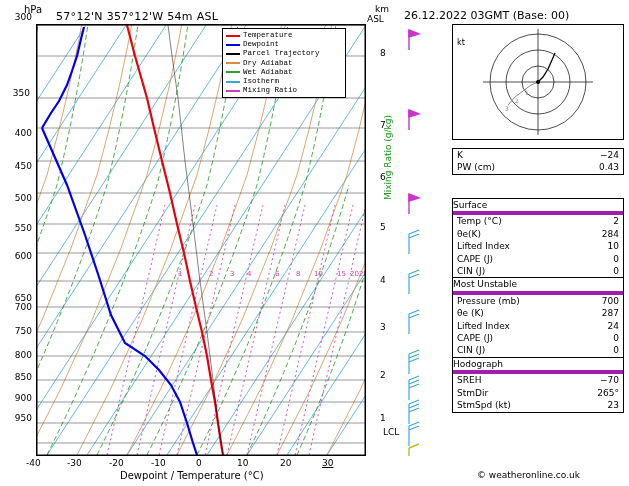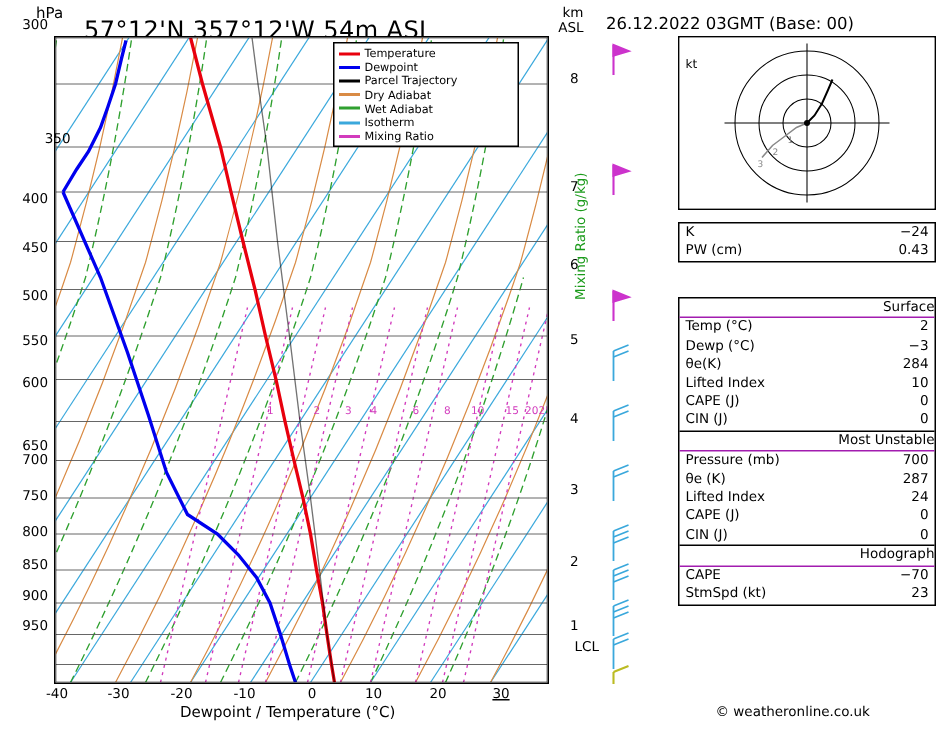--- a/index.html
+++ b/index.html
@@ -10,58 +10,59 @@
     font-family:"DejaVu Sans", sans-serif;
     font-size:9px;
     color:#000;
     position:relative;
     overflow:hidden;
   }
   .abs { position:absolute; }
 
   
   #hdr-hpa { left:24px; top:4px; font-size:10px; }
-  #hdr-station { left:56px; top:10px; font-size:16px; letter-spacing:0.3px; }
+  #hdr-station { left:56px; top:10px; font-size:11px; letter-spacing:0.3px; }
   #hdr-km { left:367px; top:4px; font-size:9px; text-align:right; width:22px; }
-  #hdr-asl { left:367px; top:14px; font-size:9px; text-align:right; width:22px; }
+  #hdr-asl { left:367px; top:14px; font-size:9px; text-align:left; width:22px; }
   #hdr-date { left:404px; top:9px; font-size:11px; }
 
   
   #plot {
     left:36px; top:24px; width:330px; height:432px;
     border:1px solid #000;
     background:#fff;
     overflow:hidden;
   }
   #plot svg { display:block; }
 
   
   .plabel { text-align:right; width:30px; font-size:9px; }
   
   .kmlabel { left:380px; font-size:9px; }
 
   
-  .xlabel { font-size:9px; text-align:center; width:24px; }
+  .xlabel { font-size:9px; text-align:left; width:24px; }
   #xaxis-title { left:120px; top:470px; font-size:10px; }
 
   
   #mr-title {
     left:383px; top:200px;
     font-size:9px; color:#1a9a1a;
     transform:rotate(-90deg); transform-origin:left top;
     white-space:nowrap;
   }
 
   
   #legend {
     left:222px; top:28px; width:124px;
     border:1px solid #000; background:#fff;
     padding:2px 3px;
     font-size:7.5px;
     line-height:9.2px;
+    font-family:Liberation Mono, monospace;
   }
   #legend div { display:flex; align-items:center; }
   #legend .sw { width:14px; height:2px; margin-right:3px; flex:0 0 14px; }
 
   
   #hodo {
     left:452px; top:24px; width:172px; height:116px;
     border:1px solid #000; background:#fff;
   }
   #hodo-kt { left:457px; top:26px; font-size:8px;margin-top:12px; }
@@ -69,21 +70,21 @@
   
   .panel {
     border:1px solid #000; background:#fff;
     font-size:9px;
   }
   #tbl-top { left:452px; top:148px; width:172px; }
   #tbl-main { left:452px; top:198px; width:172px; }
   .row { display:flex; justify-content:space-between; padding:0 4px; line-height:12.4px; }
   .row .k { white-space:nowrap; }
   .row .v { white-space:nowrap; }
-  .sect { text-align:right; line-height:12.4px; border-top:1px solid #000; border-bottom:1px solid #a21caf; }
+  .sect { text-align:left; line-height:12.4px; border-top:1px solid #000; border-bottom:4px solid #a21caf; }
   .sect.first { border-top:none; }
 
   
   #footer { left:477px; top:470px; font-size:9px; }
 
   .wind-barbs { left:395px; top:24px; width:50px; height:432px; }
 </style>
 </head>
 <body>
 
@@ -195,21 +196,21 @@
 
       <polyline fill="none" stroke="#e8000d" stroke-width="2.2" points="90,0 98,31 110,73 117,103 125,136 133,168 140,199 147,228 153,256 159,282 165,307 170,331 174,355 178,377 181,398 184,418 186,430"></polyline>
 
       <polyline fill="none" stroke="#000000" stroke-width="0.9" stroke-opacity="0.55" points="186,430 181,398 176,355 170,307 163,256 156,199 148,136 141,73 135,31 131,0"></polyline>
     </g>
     <rect x="0" y="0" width="328" height="430" fill="none" stroke="#000" stroke-width="1"></rect>
   </svg>
 </div>
 
 <div class="abs plabel" style="left:2px;  top:12px;">300</div>
-<div class="abs plabel" style="left:17px;  top:88px;">350</div>
+<div class="abs plabel" style="left:0;  top:88px;">350</div>
 <div class="abs plabel" style="left:2px;  top:128px;">400</div>
 <div class="abs plabel" style="left:2px;  top:161px;">450</div>
 <div class="abs plabel" style="left:2px;  top:193px;">500</div>
 <div class="abs plabel" style="left:2px;  top:223px;">550</div>
 <div class="abs plabel" style="left:2px;  top:251px;">600</div>
 <div class="abs plabel" style="left:2px;  top:277px;margin-top:16px;">650</div>
 <div class="abs plabel" style="left:2px;  top:302px;">700</div>
 <div class="abs plabel" style="left:2px;  top:326px;">750</div>
 <div class="abs plabel" style="left:2px;  top:350px;">800</div>
 <div class="abs plabel" style="left:2px;  top:372px;">850</div>
@@ -366,24 +367,20 @@
   </div>
 </div>
 
 <div class="abs panel" id="tbl-main">
   <div class="sect first">Surface</div>
   <div class="row">
     <span class="k">Temp (°C)</span>
     <span class="v">2</span>
   </div>
   <div class="row">
-    <span class="k">Dewp (°C)</span>
-    <span class="v">−3</span>
-  </div>
-  <div class="row">
     <span class="k">θe(K)</span>
     <span class="v">284</span>
   </div>
   <div class="row">
     <span class="k">Lifted Index</span>
     <span class="v">10</span>
   </div>
   <div class="row">
     <span class="k">CAPE (J)</span>
     <span class="v">0</span>
@@ -410,22 +407,26 @@
     <span class="k">CAPE (J)</span>
     <span class="v">0</span>
   </div>
   <div class="row">
     <span class="k">CIN (J)</span>
     <span class="v">0</span>
   </div>
 
   <div class="sect">Hodograph</div>
   <div class="row">
-    <span class="k">CAPE</span>
+    <span class="k">SREH</span>
     <span class="v">−70</span>
+  </div>
+  <div class="row">
+    <span class="k">StmDir</span>
+    <span class="v">265°</span>
   </div>
   <div class="row">
     <span class="k">StmSpd (kt)</span>
     <span class="v">23</span>
   </div>
 </div>
 
 <div class="abs" id="footer">© weatheronline.co.uk</div>
 
 </body></html>

